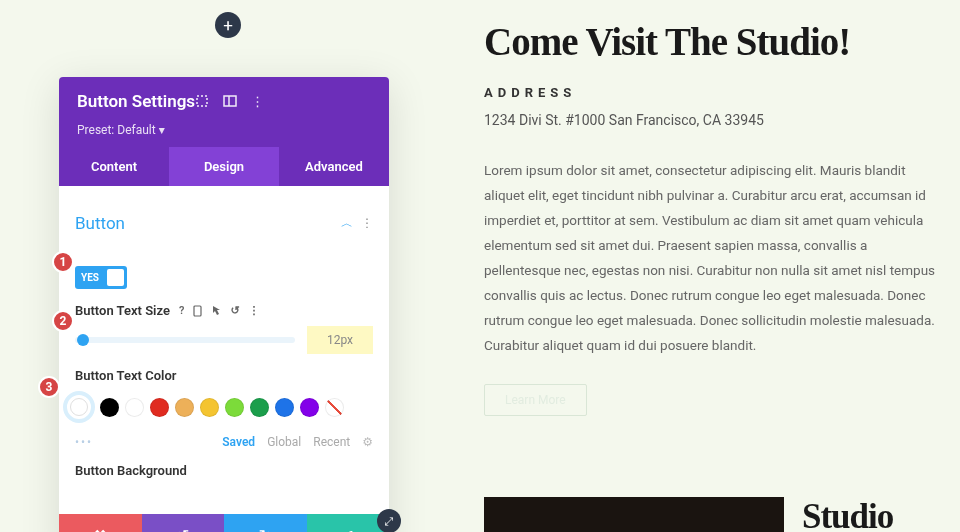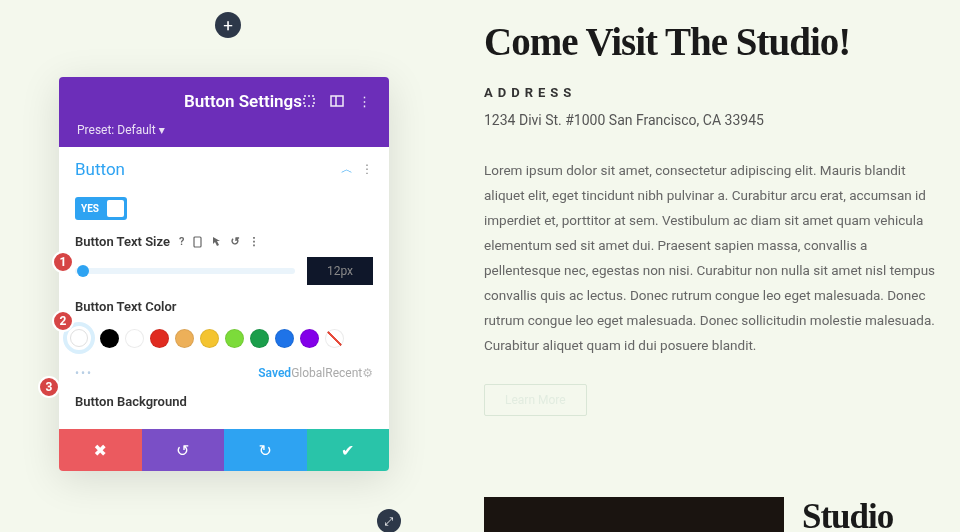--- a/index.html
+++ b/index.html
@@ -1,52 +1,52 @@
 <!DOCTYPE html>
 <html><head>
 <meta charset="utf-8">
 <style>
 *{box-sizing:border-box;margin:0;padding:0;font-family:-apple-system,BlinkMacSystemFont,"Segoe UI",Roboto,Helvetica,Arial,sans-serif}
 body{background:#f4f8ed;width:960px;height:532px;position:relative;overflow:hidden}
 .add-btn{position:absolute;left:215px;top:12px;width:26px;height:26px;border-radius:50%;background:#2d3849;color:#fff;display:flex;align-items:center;justify-content:center;font-size:17px;cursor:pointer}
 .panel{position:absolute;left:59px;top:77px;width:330px;background:#fff;box-shadow:0 8px 40px rgba(0,0,0,0.12);border-radius:4px;overflow:hidden}
 .panel-hdr{background:#6c2eb9;color:#fff;padding:14px 18px 10px}
-.panel-title-row{display:flex;align-items:center;justify-content:flex-end}
+.panel-title-row{display:flex;align-items:center;justify-content:flex-start}
 .panel-title{font-size:17px;font-weight:600}
 .panel-hdr-icons{display:flex;gap:14px;color:#fff}
 .panel-hdr-icons span{cursor:pointer;font-size:13px;opacity:.9}
 .preset{font-size:12px;margin-top:12px;opacity:.85;cursor:pointer}
 .tabs{display:flex;background:#6c2eb9}
 .tab{flex:1;text-align:center;padding:12px 0;color:#fff;font-size:13px;font-weight:600;cursor:pointer}
 .tab.active{background:#8341d6}
 .body{background:#fff;padding:0 0 0 0;position:relative}
-.section-hdr{display:flex;align-items:center;justify-content:space-between;padding:12px 16px}
+.section-hdr{display:flex;align-items:center;justify-content:space-between;padding:27px 16px}
 .section-title{color:#2ea3f2;font-size:17px;font-weight:400}
 .section-ctrl{display:flex;align-items:center;gap:8px;color:#2ea3f2}
 .section-ctrl .chev{font-size:12px;cursor:pointer}
 .section-ctrl .dots{color:#888;font-size:12px;cursor:pointer}
 .field{padding:6px 16px 8px}
 .field-label{font-size:13px;color:#333;font-weight:600;margin-bottom:8px}
 .label-row{display:flex;align-items:center;gap:9px}
 .label-row .ico{font-size:11px;color:#666;cursor:pointer}
 .toggle{display:inline-flex;align-items:center;background:#2ea3f2;border-radius:3px;height:23px;padding:0;width:52px;position:relative;cursor:pointer}
 .toggle-txt{color:#fff;font-size:10px;font-weight:700;padding-left:6px}
 .toggle-knob{position:absolute;right:3px;top:3px;width:17px;height:17px;background:#fff;border-radius:2px}
 .slider-row{display:flex;align-items:center;gap:12px}
 .slider{flex:1;height:6px;background:#eaf4fb;border-radius:3px;position:relative;cursor:pointer}
 .slider-thumb{position:absolute;left:2px;top:-3px;width:12px;height:12px;background:#2ea3f2;border-radius:50%}
-.slider-val{width:66px;height:28px;background:#0f172a;border:none;text-align:center;font-size:12px;color:#888}
+.slider-val{width:66px;height:28px;background:#fef9c3;border:none;text-align:center;font-size:12px;color:#888}
 .swatches{display:flex;align-items:center;gap:6px;flex-wrap:wrap;margin-top:6px}
 .swatch{width:19px;height:19px;border-radius:50%;cursor:pointer;border:1px solid rgba(0,0,0,0.08)}
 .swatch.sel{width:32px;height:32px;border:4px solid #d9effc;border-radius:50%;background:#fff;position:relative;margin-left:-12px;margin-right:-1px}
 .swatch.sel::after{content:"";position:absolute;inset:3px;border:1px solid #e0e0e0;border-radius:50%}
 .swatch.none{background:linear-gradient(45deg,#fff 45%,#e74c3c 45%,#e74c3c 55%,#fff 55%)}
 .palette-footer{display:flex;align-items:center;justify-content:space-between;padding:4px 16px 8px;font-size:12px}
 .palette-footer .more{color:#b8cfe5;letter-spacing:2px;cursor:pointer}
-.palette-footer .links{display:flex;gap:0;align-items:flex-start}
+.palette-footer .links{display:flex;gap:12px;align-items:flex-start}
 .palette-footer .lk{color:#aaa;cursor:pointer}
 .palette-footer .lk.on{color:#2ea3f2;font-weight:600}
 .palette-footer .gear{color:#bbb;cursor:pointer;font-size:12px}
 .actions{display:flex;height:42px}
 .act{flex:1;display:flex;align-items:center;justify-content:center;color:#fff;cursor:pointer;font-size:16px}
 .act.del{background:#eb5a5f}
 .act.undo{background:#7a4fc6}
 .act.redo{background:#2ea3f2}
 .act.ok{background:#29c4a9}
 .badge{position:absolute;width:22px;height:22px;border-radius:50%;background:#d64545;color:#fff;font-size:12px;font-weight:700;display:flex;align-items:center;justify-content:center;z-index:5;border:2px solid #fff}
@@ -80,20 +80,25 @@
         <span>
             <svg width="14" height="14" viewBox="0 0 14 14">
               <rect x="1" y="2" width="12" height="10" fill="none" stroke="#fff" stroke-width="1.5"></rect>
               <line x1="6" y1="2" x2="6" y2="12" stroke="#fff" stroke-width="1.5"></line>
             </svg>
           </span>
         <span>⋮</span>
       </div>
     </div>
     <div class="preset">Preset: Default ▾</div>
+  </div>
+  <div class="tabs">
+    <div class="tab">Content</div>
+    <div class="tab active">Design</div>
+    <div class="tab">Advanced</div>
   </div>
   <div class="body">
     <div class="section-hdr">
       <div class="section-title">Button</div>
       <div class="section-ctrl">
         <span class="chev">︿</span>
         <span class="dots">⋮</span>
       </div>
     </div>
 
@@ -149,21 +154,21 @@
     <div class="palette-footer">
       <span class="more">•••</span>
       <div class="links">
         <span class="lk on">Saved</span>
         <span class="lk">Global</span>
         <span class="lk">Recent</span>
         <span class="gear">⚙</span>
       </div>
     </div>
 
-    <div class="field" style="padding-bottom:12px">
+    <div class="field" style="padding-bottom:28px">
       <div class="field-label">Button Background</div>
     </div>
   </div>
 
   <div class="actions">
     <div class="act del">✖</div>
     <div class="act undo">↺</div>
     <div class="act redo">↻</div>
     <div class="act ok">✔</div>
   </div>

